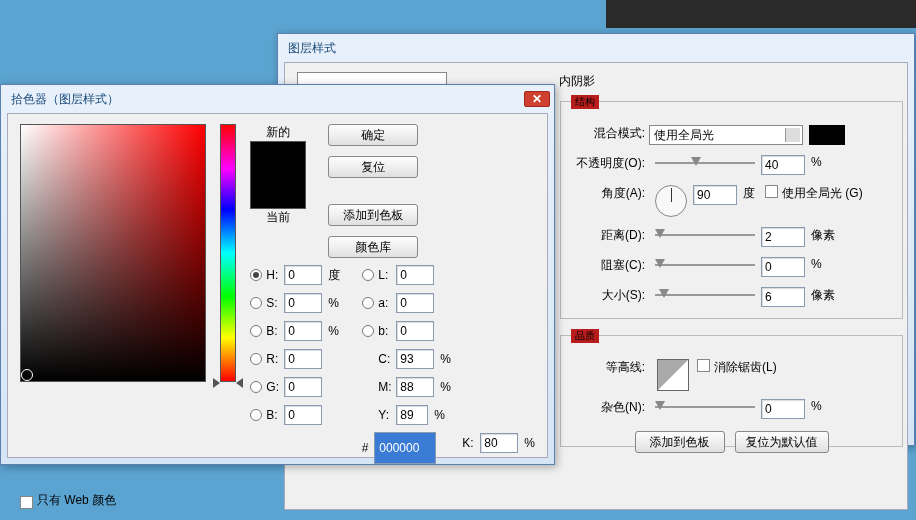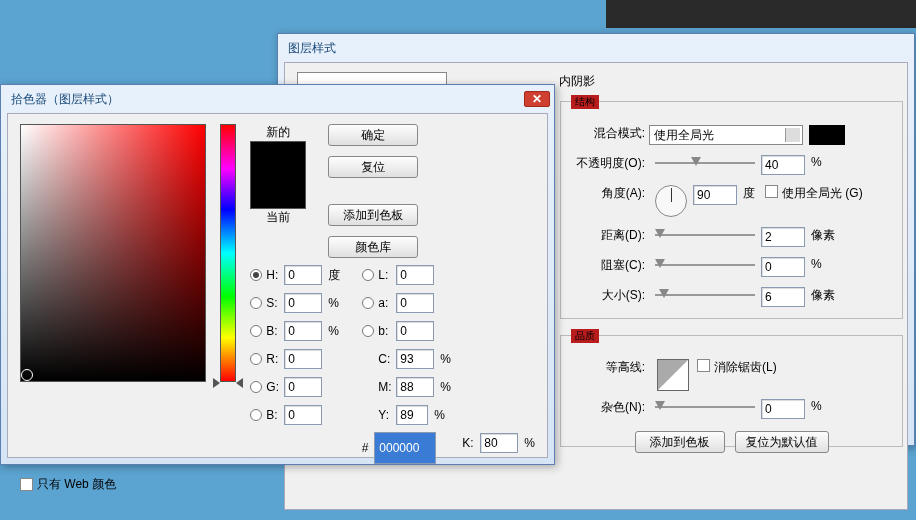--- a/index.html
+++ b/index.html
@@ -50,21 +50,21 @@
 .cp-sw-bot{background:#000;border-top:none}
 .cp-btns{display:flex;flex-direction:column;gap:10px}
 .cp-values{display:flex;gap:0;margin-top:6px}
 .vcol{display:flex;flex-direction:column;gap:6px}
 .vrow{display:flex;align-items:center;height:22px}
 .radio{width:12px;height:12px;border:1px solid #777;border-radius:50%;margin-right:4px;background:#fff;display:inline-flex;align-items:center;justify-content:center}
 .radio.sel::after{content:"";width:6px;height:6px;background:#444;border-radius:50%}
 .vlbl{width:18px}
 .hex-row{display:flex;align-items:center;gap:6px;margin-top:6px;justify-content:flex-end;width:186px}
 .hex-in{width:62px;height:32px;border:1px solid #8a9ab0;background:#3a7bd5;color:#fff;padding:12px 4px}
-.web-only{display:flex;align-items:center;margin-top:12px}
+.web-only{display:flex;align-items:flex-end;margin-top:28px}
 .section-title{position:absolute;left:274px;top:10px}
 </style>
 </head>
 <body>
 
 <div class="dark-bar"></div>
 
 <div class="dialog dlg-layer">
   <div class="titlebar">
     <span>图层样式</span>

